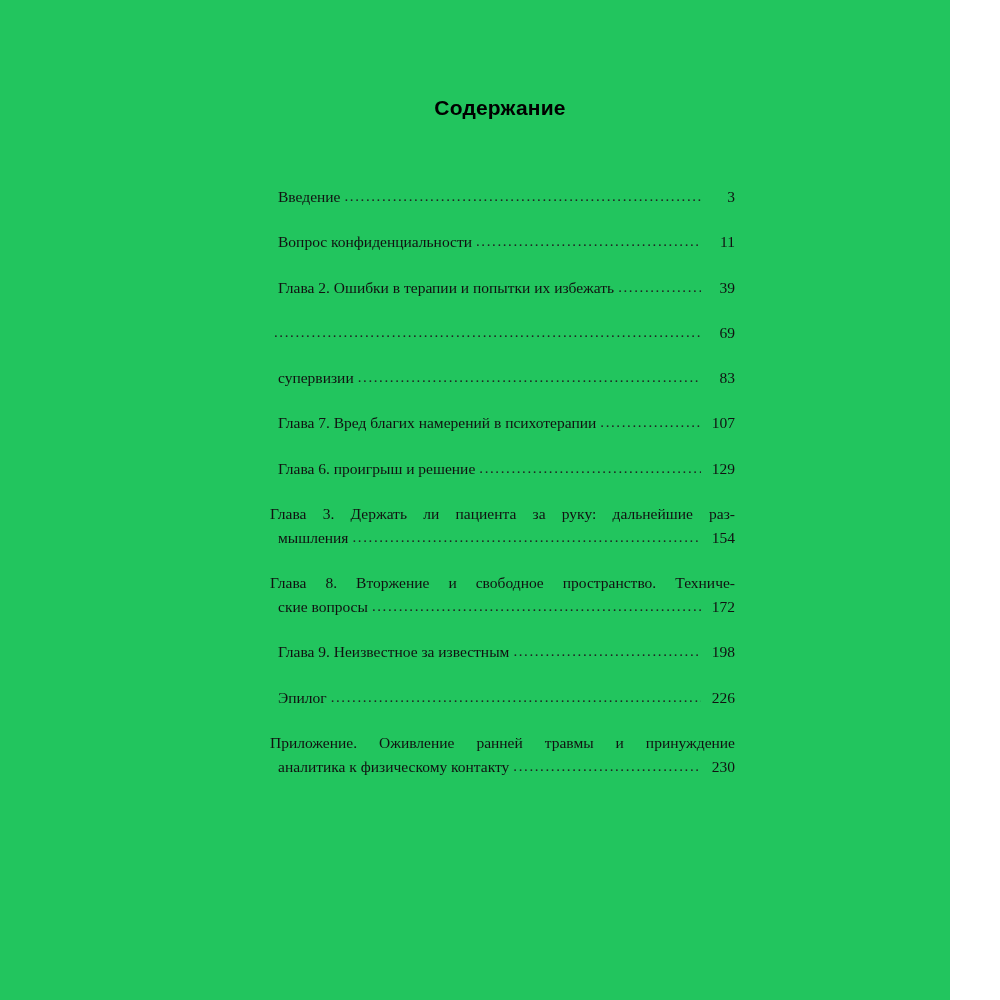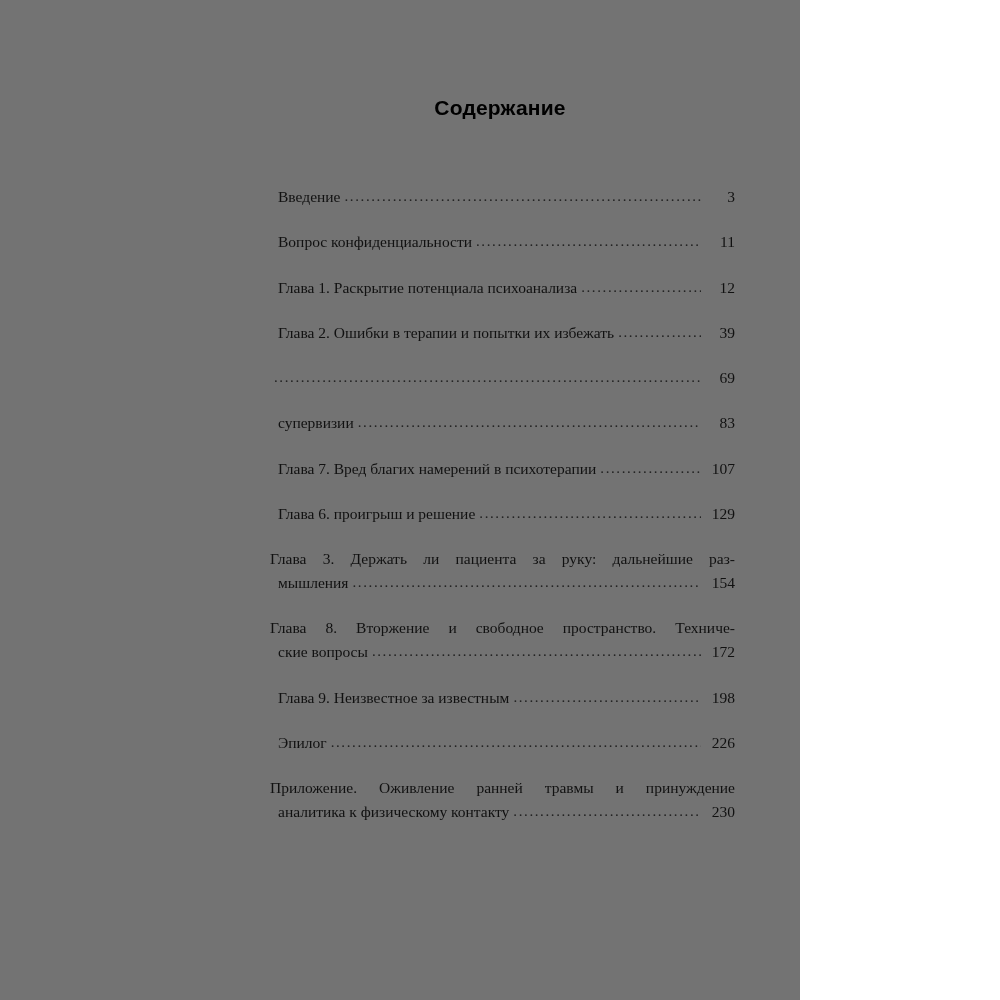--- a/index.html
+++ b/index.html
@@ -12,23 +12,23 @@
     height: 1000px;
     font-family: "Liberation Serif", serif;
     color: #111111;
     position: relative;
     overflow: hidden;
   }
   .page {
     position: absolute;
     left: 0;
     top: 0;
-    width: 800px;
+    width: 950px;
     height: 1000px;
-    background: #737373;
+    background: #22c55e;
     text-decoration: underline;
   }
   .toc-title {
     position: absolute;
     left: 0;
     top: 96px;
     width: 1000px;
     text-align: center;
     font-family: "Liberation Sans", sans-serif;
     font-weight: bold;
@@ -116,27 +116,20 @@
     </div>
 
     <div class="toc-entry">
       <div class="toc-line">
         <span class="toc-label">Вопрос конфиденциальности</span>
         <span class="toc-dots"></span>
         <span class="toc-page">11</span>
       </div>
     </div>
 
-    <div class="toc-entry">
-      <div class="toc-line">
-        <span class="toc-label">Глава 1. Раскрытие потенциала психоанализа</span>
-        <span class="toc-dots"></span>
-        <span class="toc-page">12</span>
-      </div>
-    </div>
 
     <div class="toc-entry">
       <div class="toc-line">
         <span class="toc-label">Глава 2. Ошибки в терапии и попытки их избежать</span>
         <span class="toc-dots"></span>
         <span class="toc-page">39</span>
       </div>
     </div>
 
     <div class="toc-entry">

